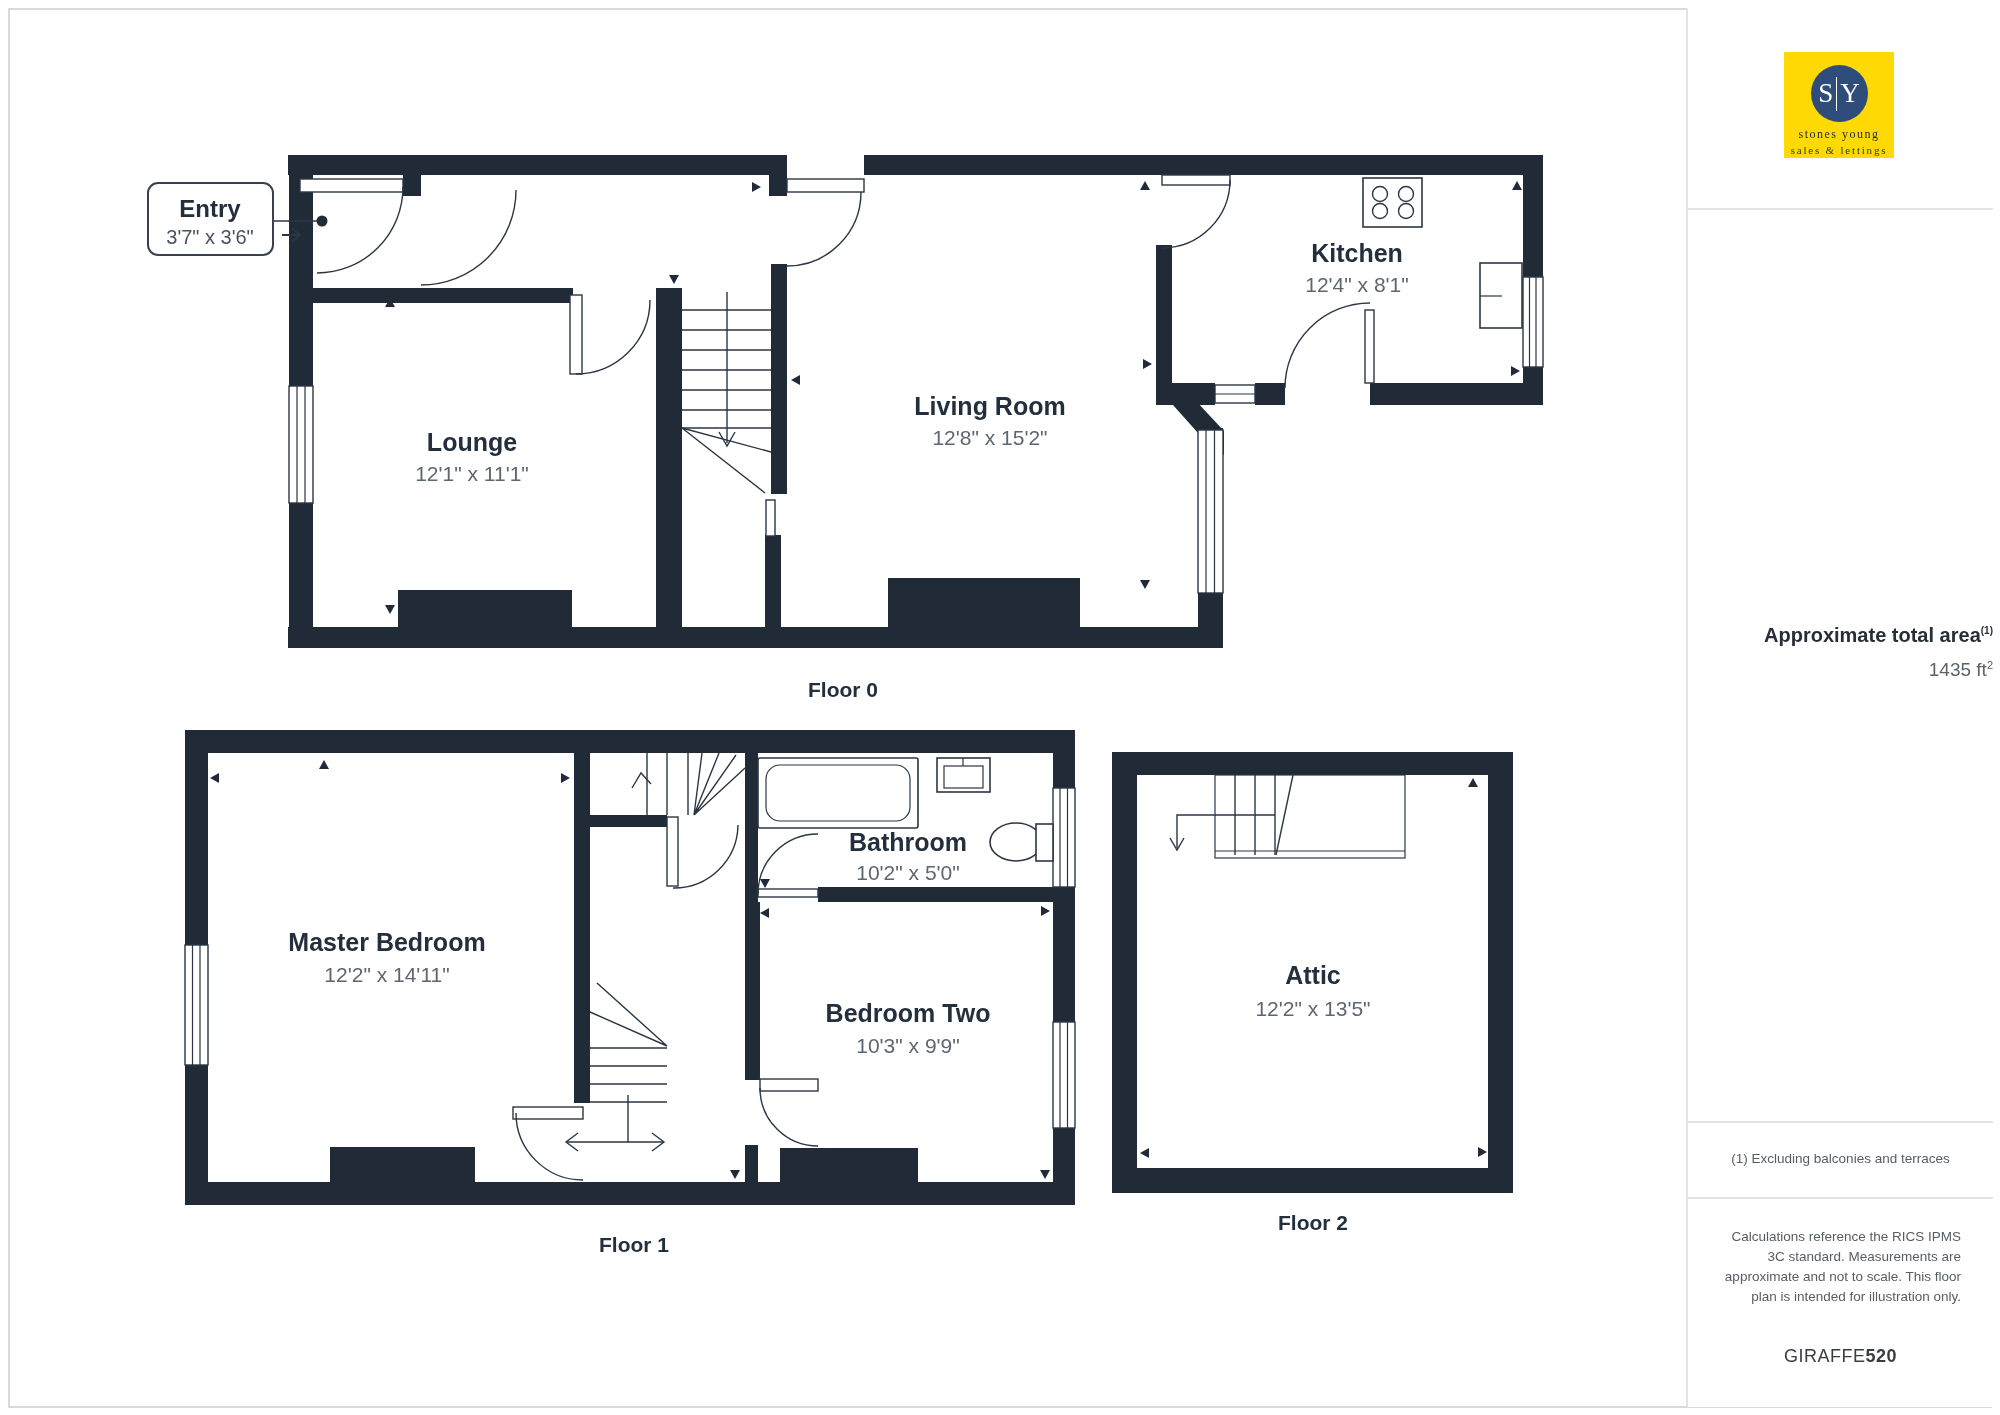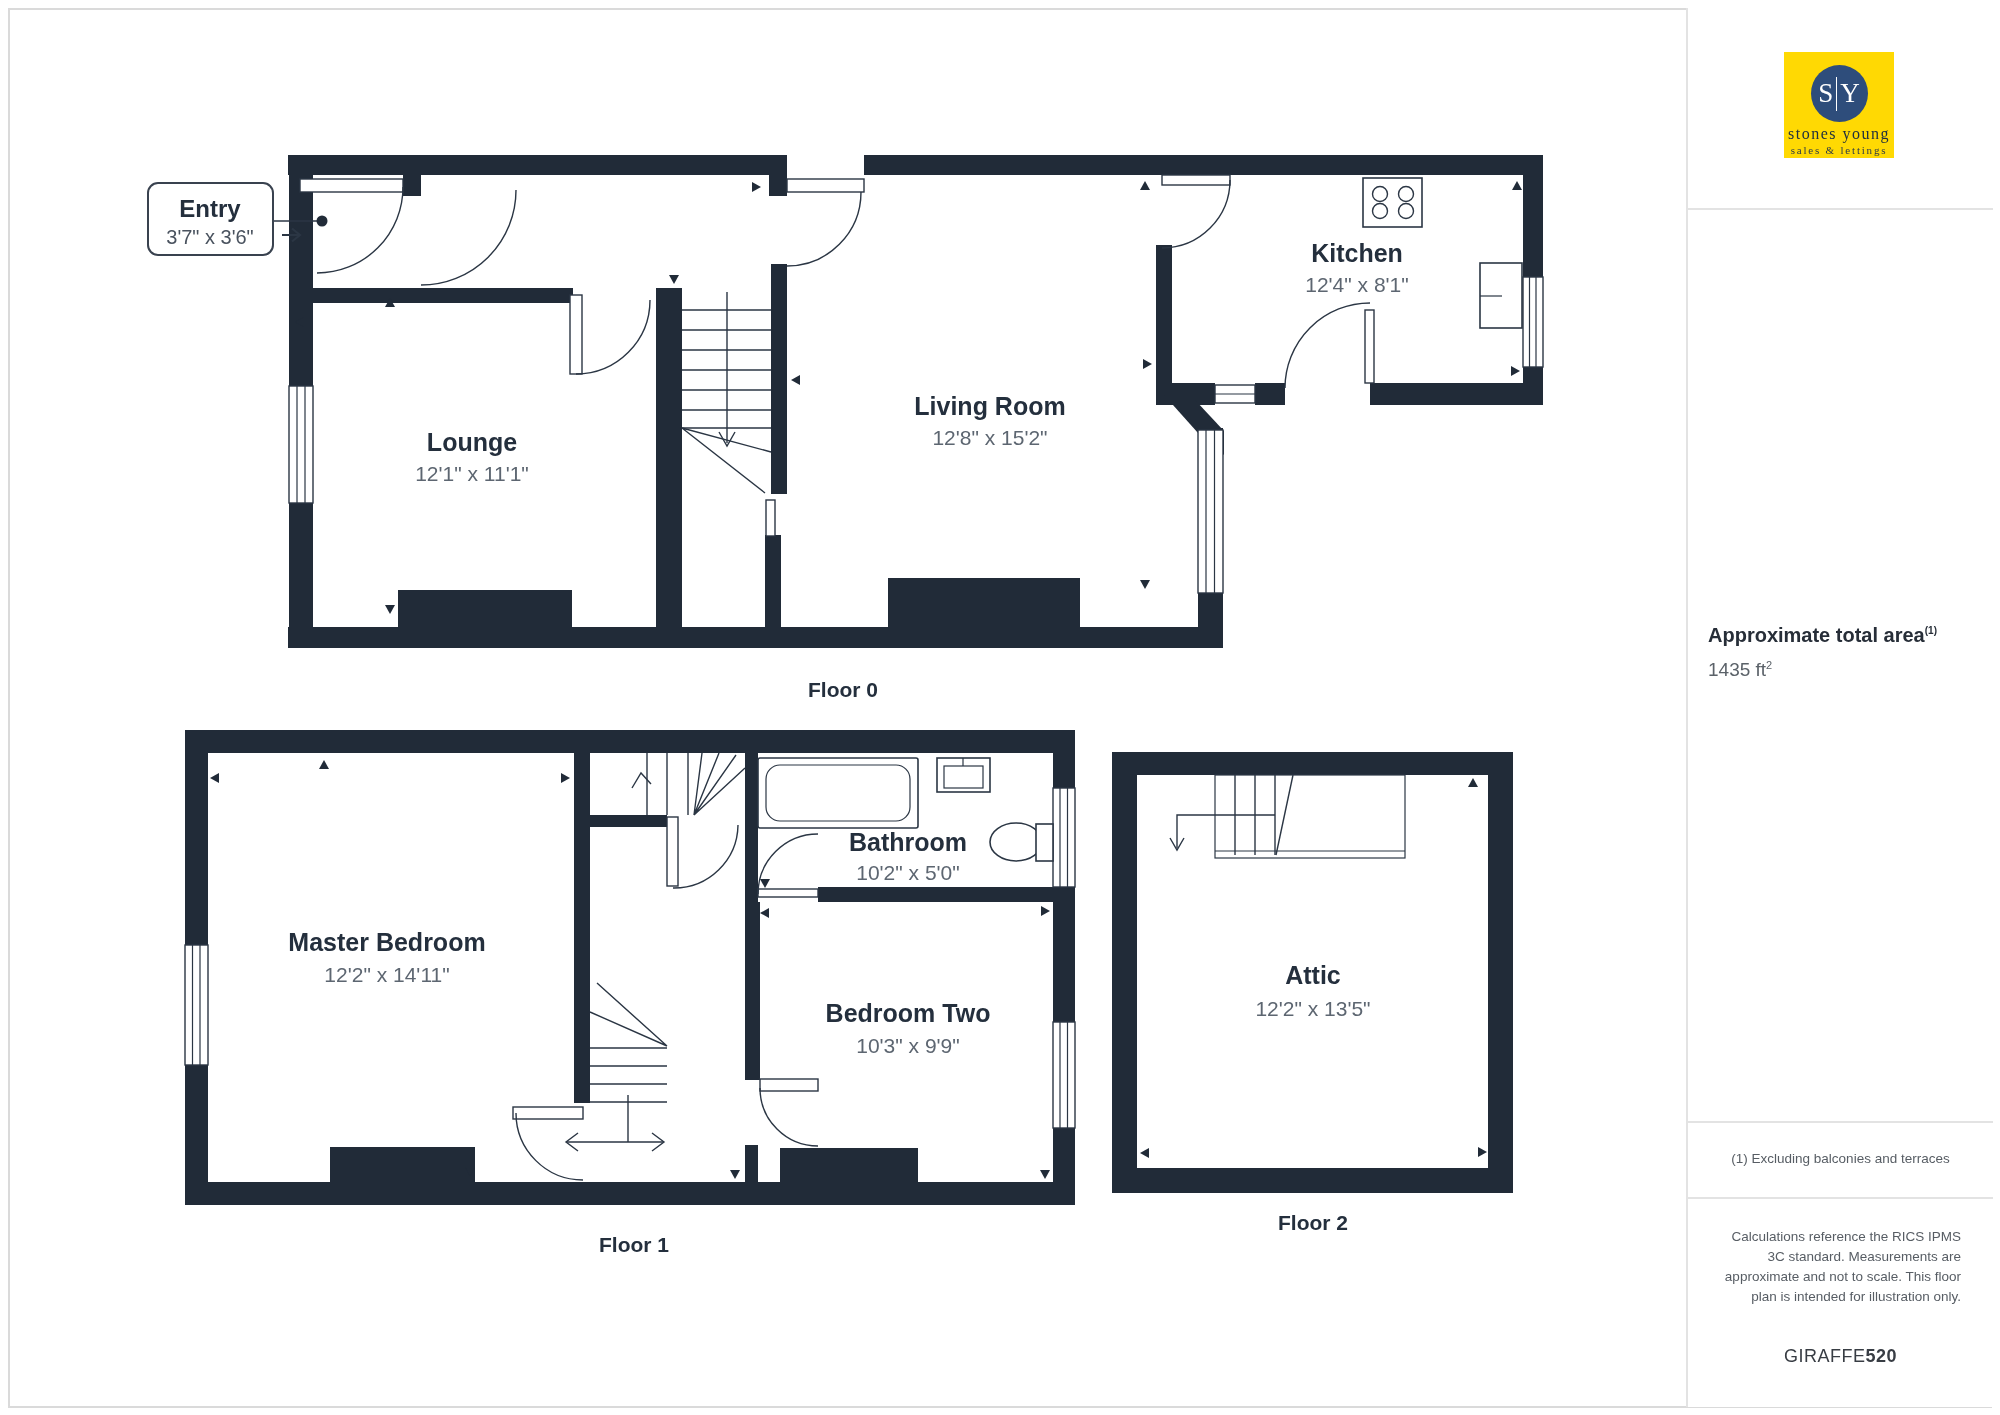--- a/index.html
+++ b/index.html
@@ -33,25 +33,25 @@
            border-left:2px solid var(--divider);background:#fff;}
   .logo-section{position:absolute;top:0;left:0;right:0;height:200px;
            border-bottom:2px solid var(--divider);}
   .logo-box{position:absolute;left:96px;top:44px;width:110px;height:106px;
            background:var(--accent);text-align:center;}
   .logo-circle{margin:13px auto 4px;width:57px;height:57px;border-radius:50%;
            background:var(--circle);display:flex;align-items:center;justify-content:center;
            color:#fff;font-family:"Liberation Serif", serif;font-size:27px;}
   .logo-circle .bar{display:inline-block;width:1px;height:34px;background:#fff;
            margin:0 3px;vertical-align:middle;}
-  .logo-name{font-family:"Liberation Serif", serif;color:#20303F;font-size:16px;
+  .logo-name{font-family:"Liberation Serif", serif;color:#20303F;font-size:12px;
            letter-spacing:1.5px;line-height:16px;}
   .logo-tagline{font-family:"Liberation Serif", serif;color:#2C3A48;font-size:11px;
            letter-spacing:1.8px;margin-top:2px;}
-  .area-block{position:absolute;top:616px;left:0;right:0;text-align:left;margin-left:20px;}
+  .area-block{position:absolute;top:616px;left:0;right:0;text-align:right;margin-left:20px;}
   .area-heading{font-size:20px;font-weight:700;color:#272E38;}
   .area-heading sup{font-size:10px;}
   .area-value{margin-top:12px;font-size:19px;color:#5B6269;}
   .area-value sup{font-size:11px;}
   .hr1{position:absolute;top:1113px;left:0;right:0;border-top:2px solid var(--divider);}
   .footnote{position:absolute;top:1143px;left:0;right:0;text-align:center;
             font-size:13.5px;color:var(--muted);}
   .hr2{position:absolute;top:1189px;left:0;right:0;border-top:2px solid var(--divider);}
   .disclaimer{position:absolute;top:1219px;left:32px;right:32px;text-align:right;
             font-size:13.5px;line-height:20px;color:var(--muted);}

